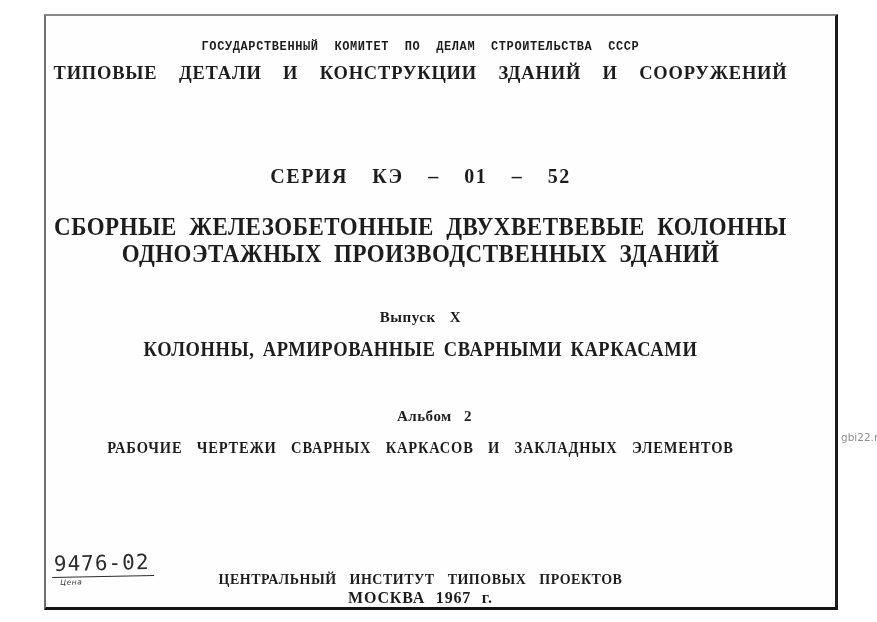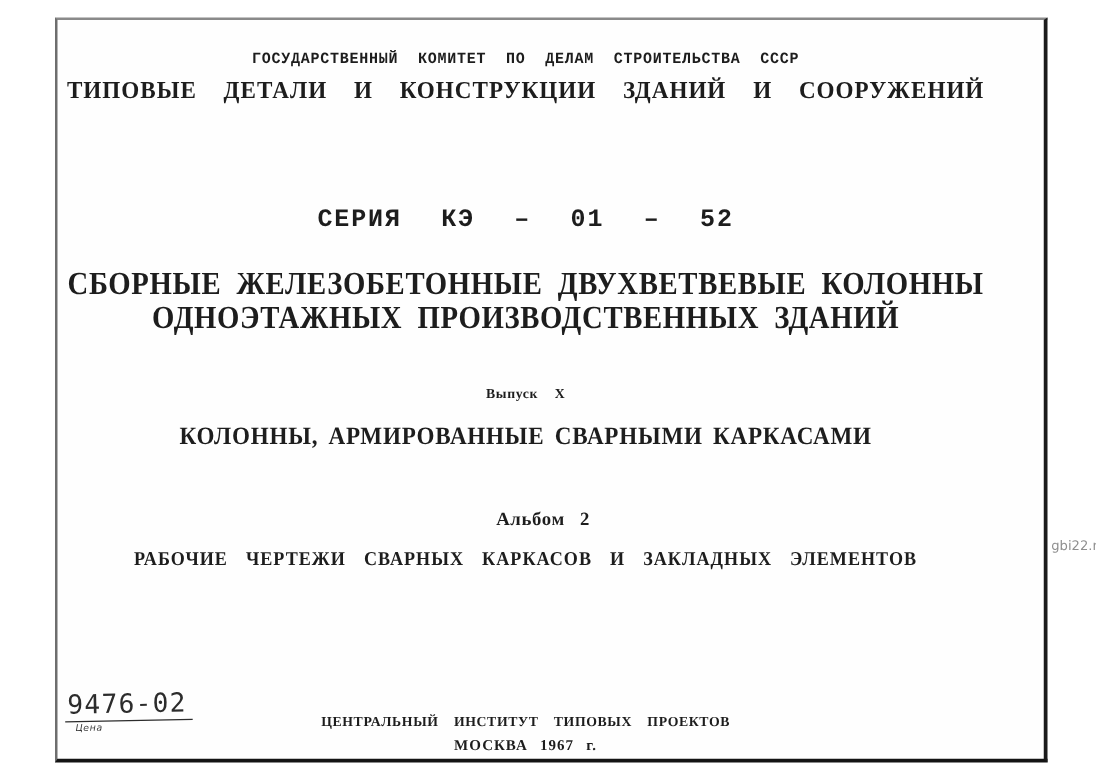--- a/index.html
+++ b/index.html
@@ -51,34 +51,33 @@
     font-size: 18.5px;
     letter-spacing: 0.8px;
     word-spacing: 16px;
     transform: scaleY(1.05);
   }
   .t-series-line {
     top: 149px;
     font-size: 20px;
     letter-spacing: 1.5px;
     word-spacing: 18px;
-    font-family: Liberation Mono, monospace;
   }
   .t-main-title {
     top: 198px;
     font-size: 23px;
     line-height: 24px;
     letter-spacing: 0.5px;
     word-spacing: 6px;
     transform: scaleY(1.12);
     transform-origin: 50% 0;
   }
   .t-issue-label {
     top: 293px;
-    font-size: 11px;
+    font-size: 15px;
     letter-spacing: 0.5px;
     word-spacing: 10px;
   }
   .t-issue-title {
     top: 324px;
     font-size: 18.5px;
     letter-spacing: 0.6px;
     word-spacing: 3px;
     transform: scaleY(1.08);
   }
@@ -91,27 +90,27 @@
   }
   .t-album-title {
     top: 424px;
     font-size: 14.5px;
     letter-spacing: 0.8px;
     word-spacing: 10px;
     transform: scaleY(1.08);
   }
   .t-institute {
     top: 556px;
-    font-size: 11px;
+    font-size: 14px;
     letter-spacing: 0.5px;
     word-spacing: 9px;
   }
   .t-city-year {
     top: 573px;
-    font-size: 12px;
+    font-size: 16px;
     letter-spacing: 0.8px;
     word-spacing: 6px;
   }
   
   .stamp {
     position: absolute;
     left: 6px;
     top: 535px;
     transform: rotate(-1.2deg);
     color: #2c2c2c;

